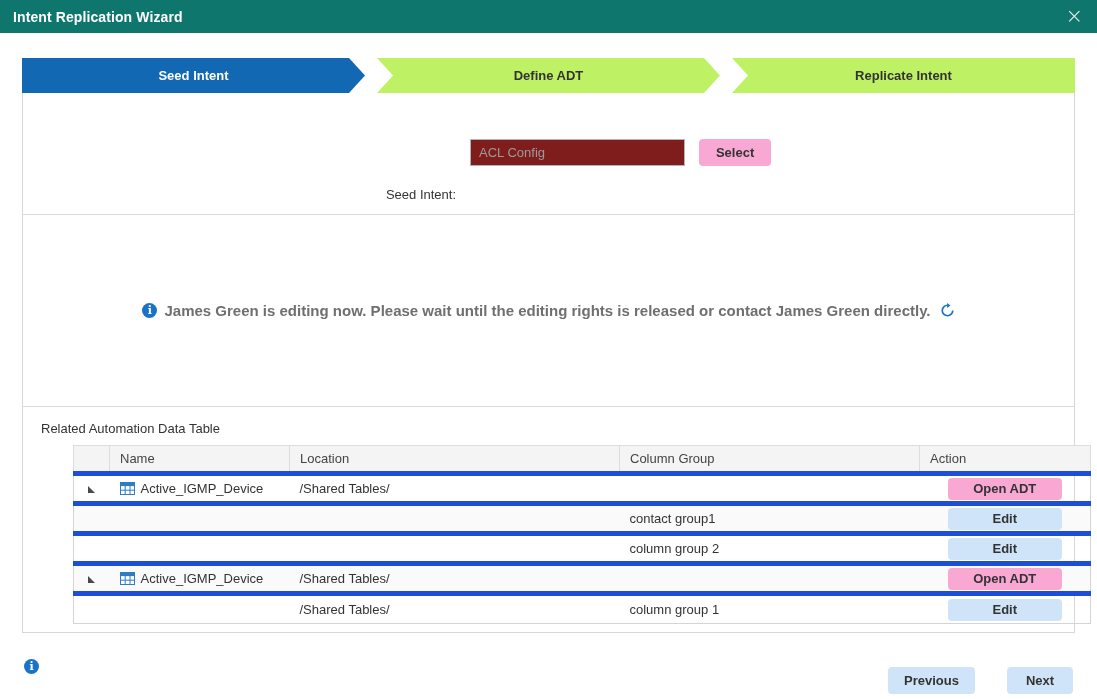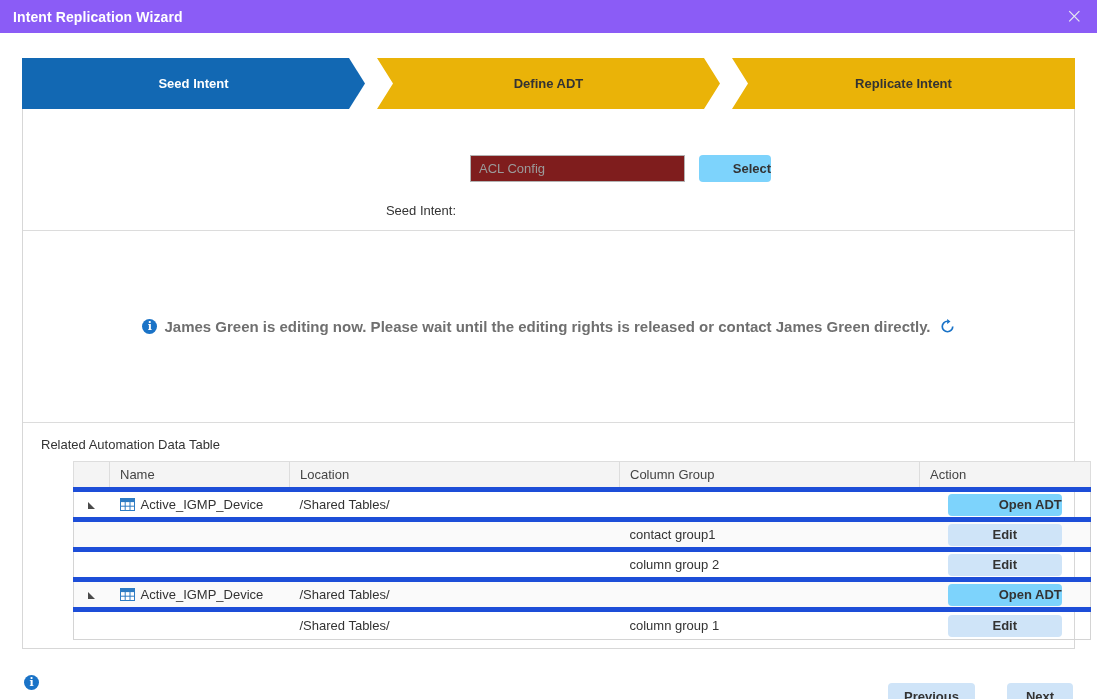--- a/index.html
+++ b/index.html
@@ -8,50 +8,50 @@
     font-family: "Liberation Sans", "DejaVu Sans", sans-serif;
     background: #ffffff;
     color: #333;
     overflow: hidden;
     position: relative;
   }
 
   
   .titlebar {
     height: 33px;
-    background: #8b5cf6;
+    background: #0f766e;
     color: #fff;
     display: flex;
     align-items: center;
     justify-content: space-between;
     padding: 0 14px 0 13px;
   }
   .titlebar .title { font-size: 14px; font-weight: 700; letter-spacing: .1px; }
   .titlebar .close {
     font-size: 21px;
     font-weight: 300;
     color: #e8ecef;
     cursor: pointer;
     line-height: 1;
     font-family: "DejaVu Sans", sans-serif;
   }
 
   
   .steps {
     margin: 25px 22px 0 22px;
-    height: 51px;
+    height: 35px;
     display: flex;
     gap: 12px;
   }
   .step {
     flex: 1;
     display: flex;
     align-items: center;
     justify-content: center;
-    background: #eab308;
+    background: #bef264;
     color: #333;
     font-size: 13px;
     font-weight: 600;
   }
   .step.first { clip-path: polygon(0 0, calc(100% - 16px) 0, 100% 50%, calc(100% - 16px) 100%, 0 100%); }
   .step.mid   { clip-path: polygon(0 0, calc(100% - 16px) 0, 100% 50%, calc(100% - 16px) 100%, 0 100%, 16px 50%); }
   .step.last  { clip-path: polygon(0 0, 100% 0, 100% 100%, 0 100%, 16px 50%); }
   .step.active { background: #1268b3; color: #fff; }
 
   
@@ -83,21 +83,21 @@
   }
   .btn {
     border: none;
     border-radius: 4px;
     font-size: 13px;
     font-weight: 600;
     color: #333;
     font-family: inherit;
     cursor: pointer;
   }
-  .btn-yellow { background: #7dd3fc; text-align: right; }
+  .btn-yellow { background: #f9a8d4; }
   .btn-blue   { background: #cfe4f8; }
   .select-btn { width: 72px; height: 27px; margin-left: 14px; }
   .lastmod {
     font-style: italic;
     font-size: 13px;
     font-weight: 600;
     color: #444;
     margin-left: 22px;
   }
 

